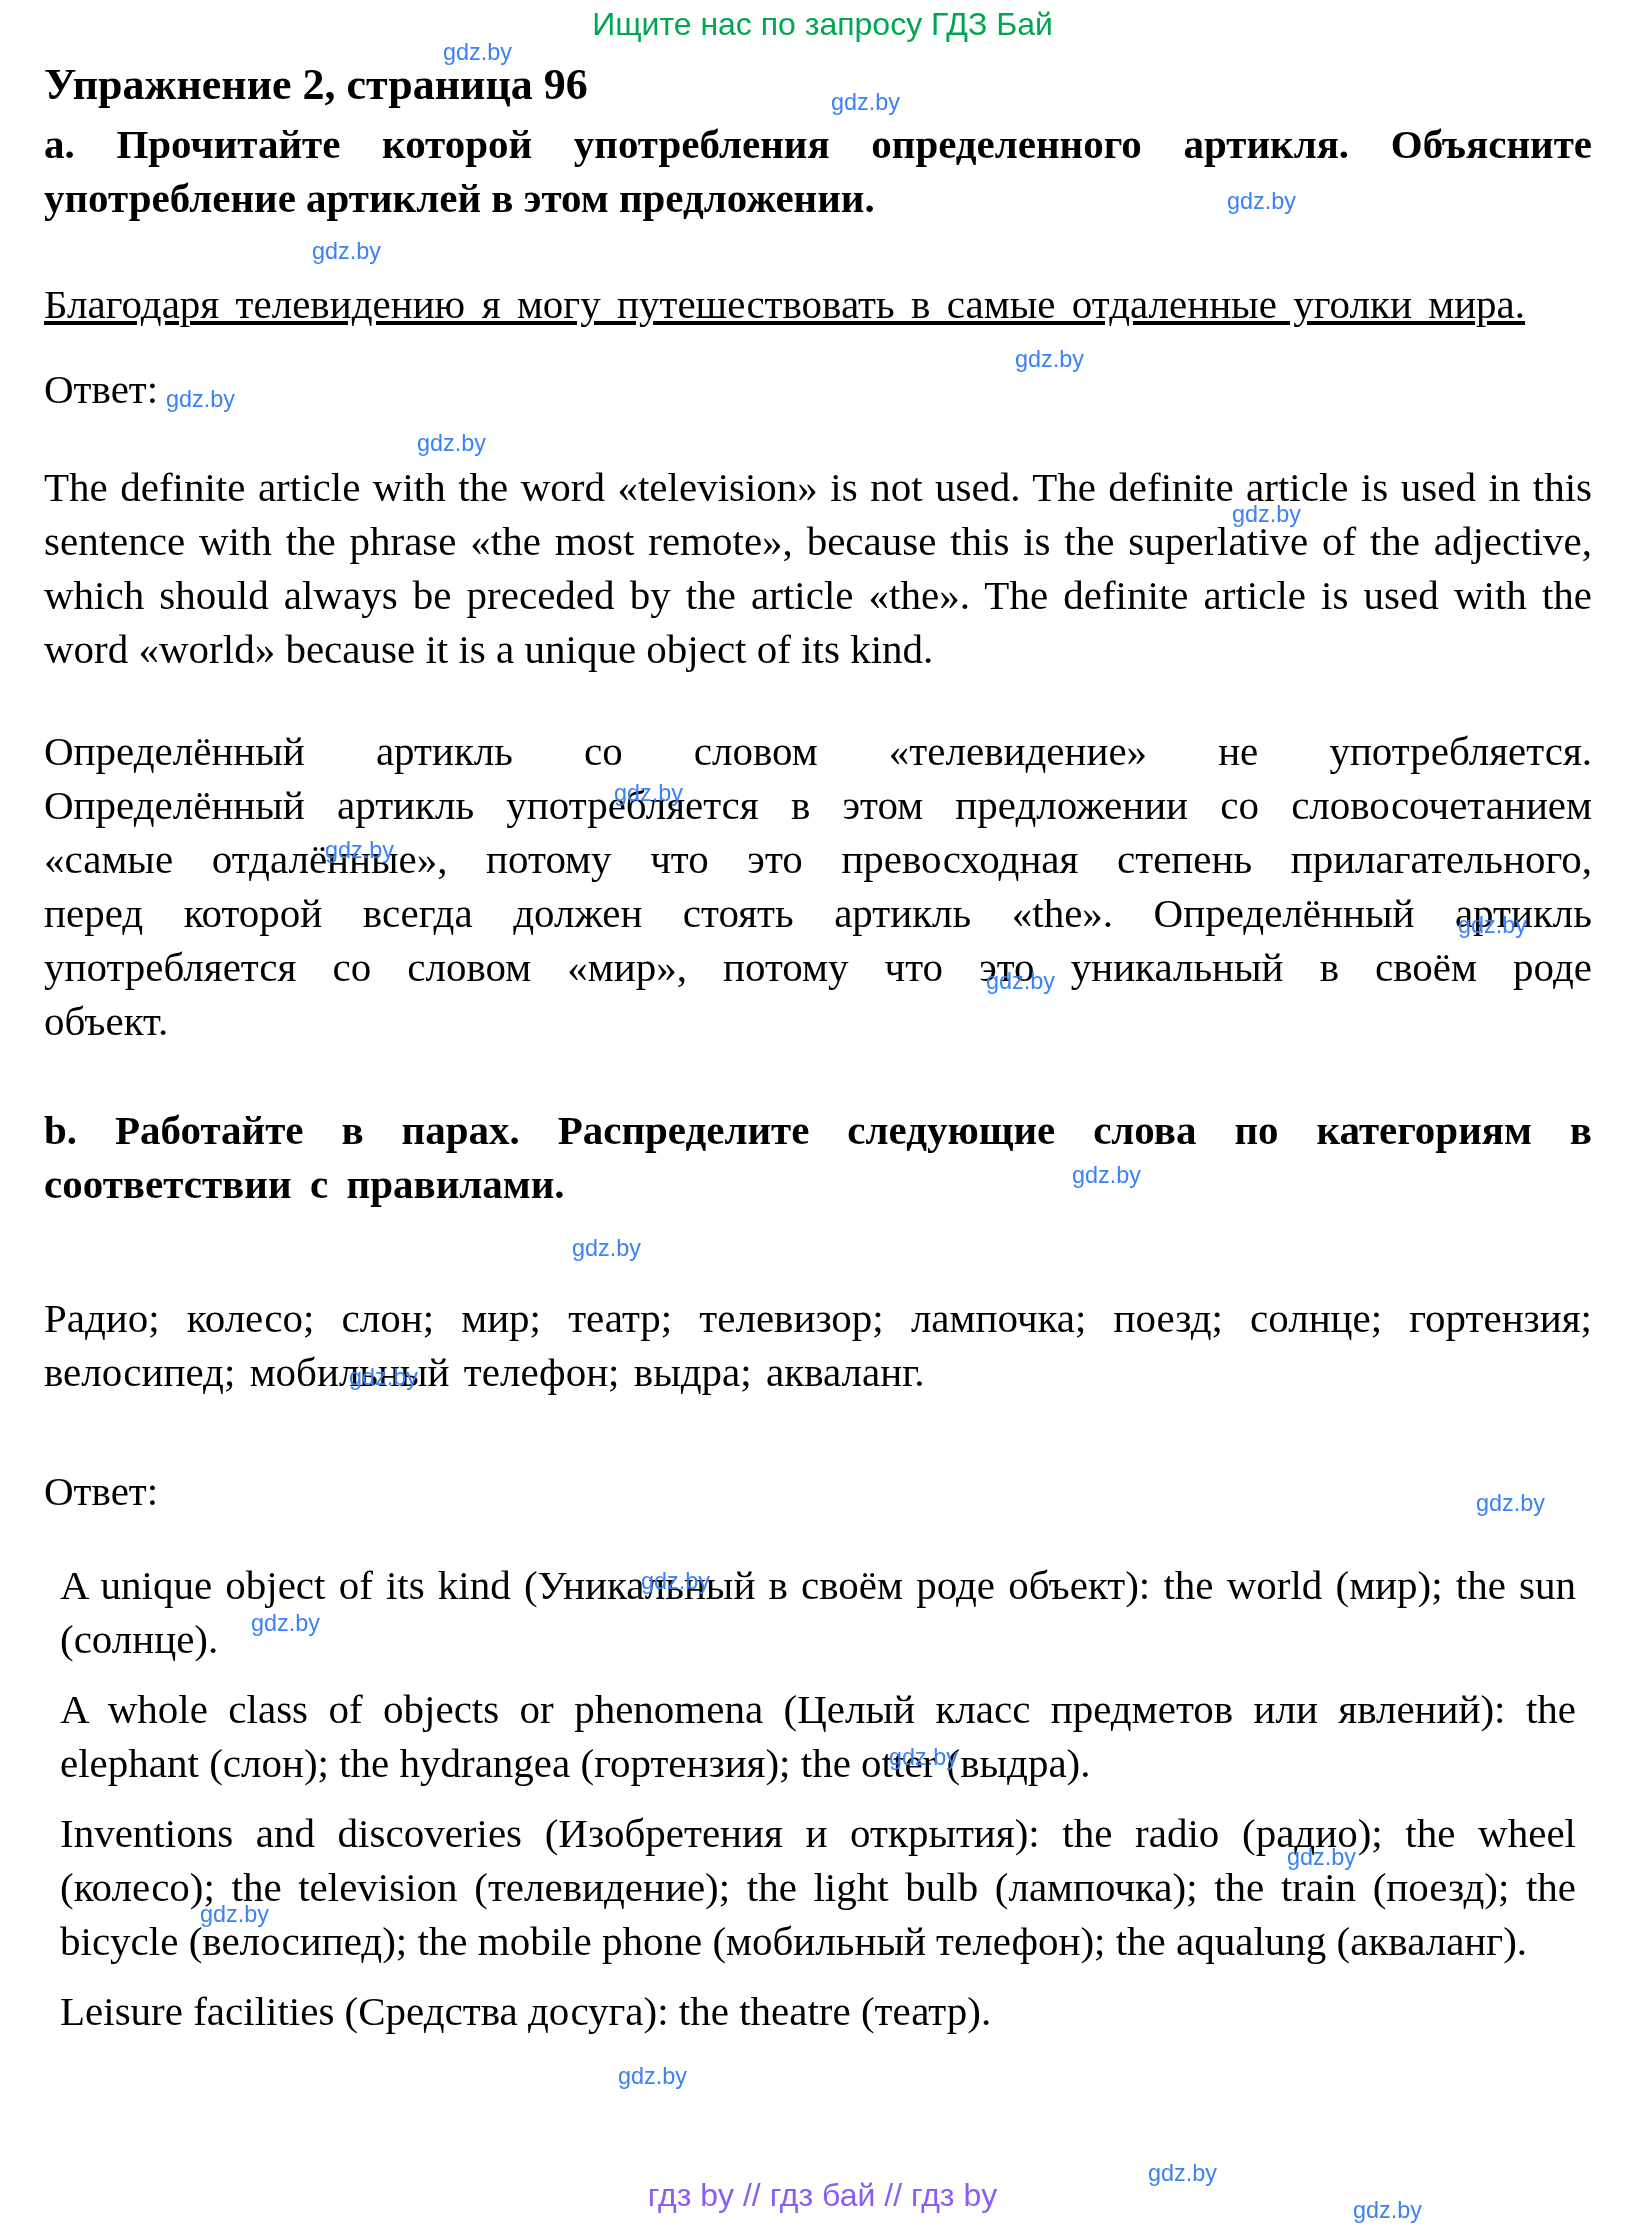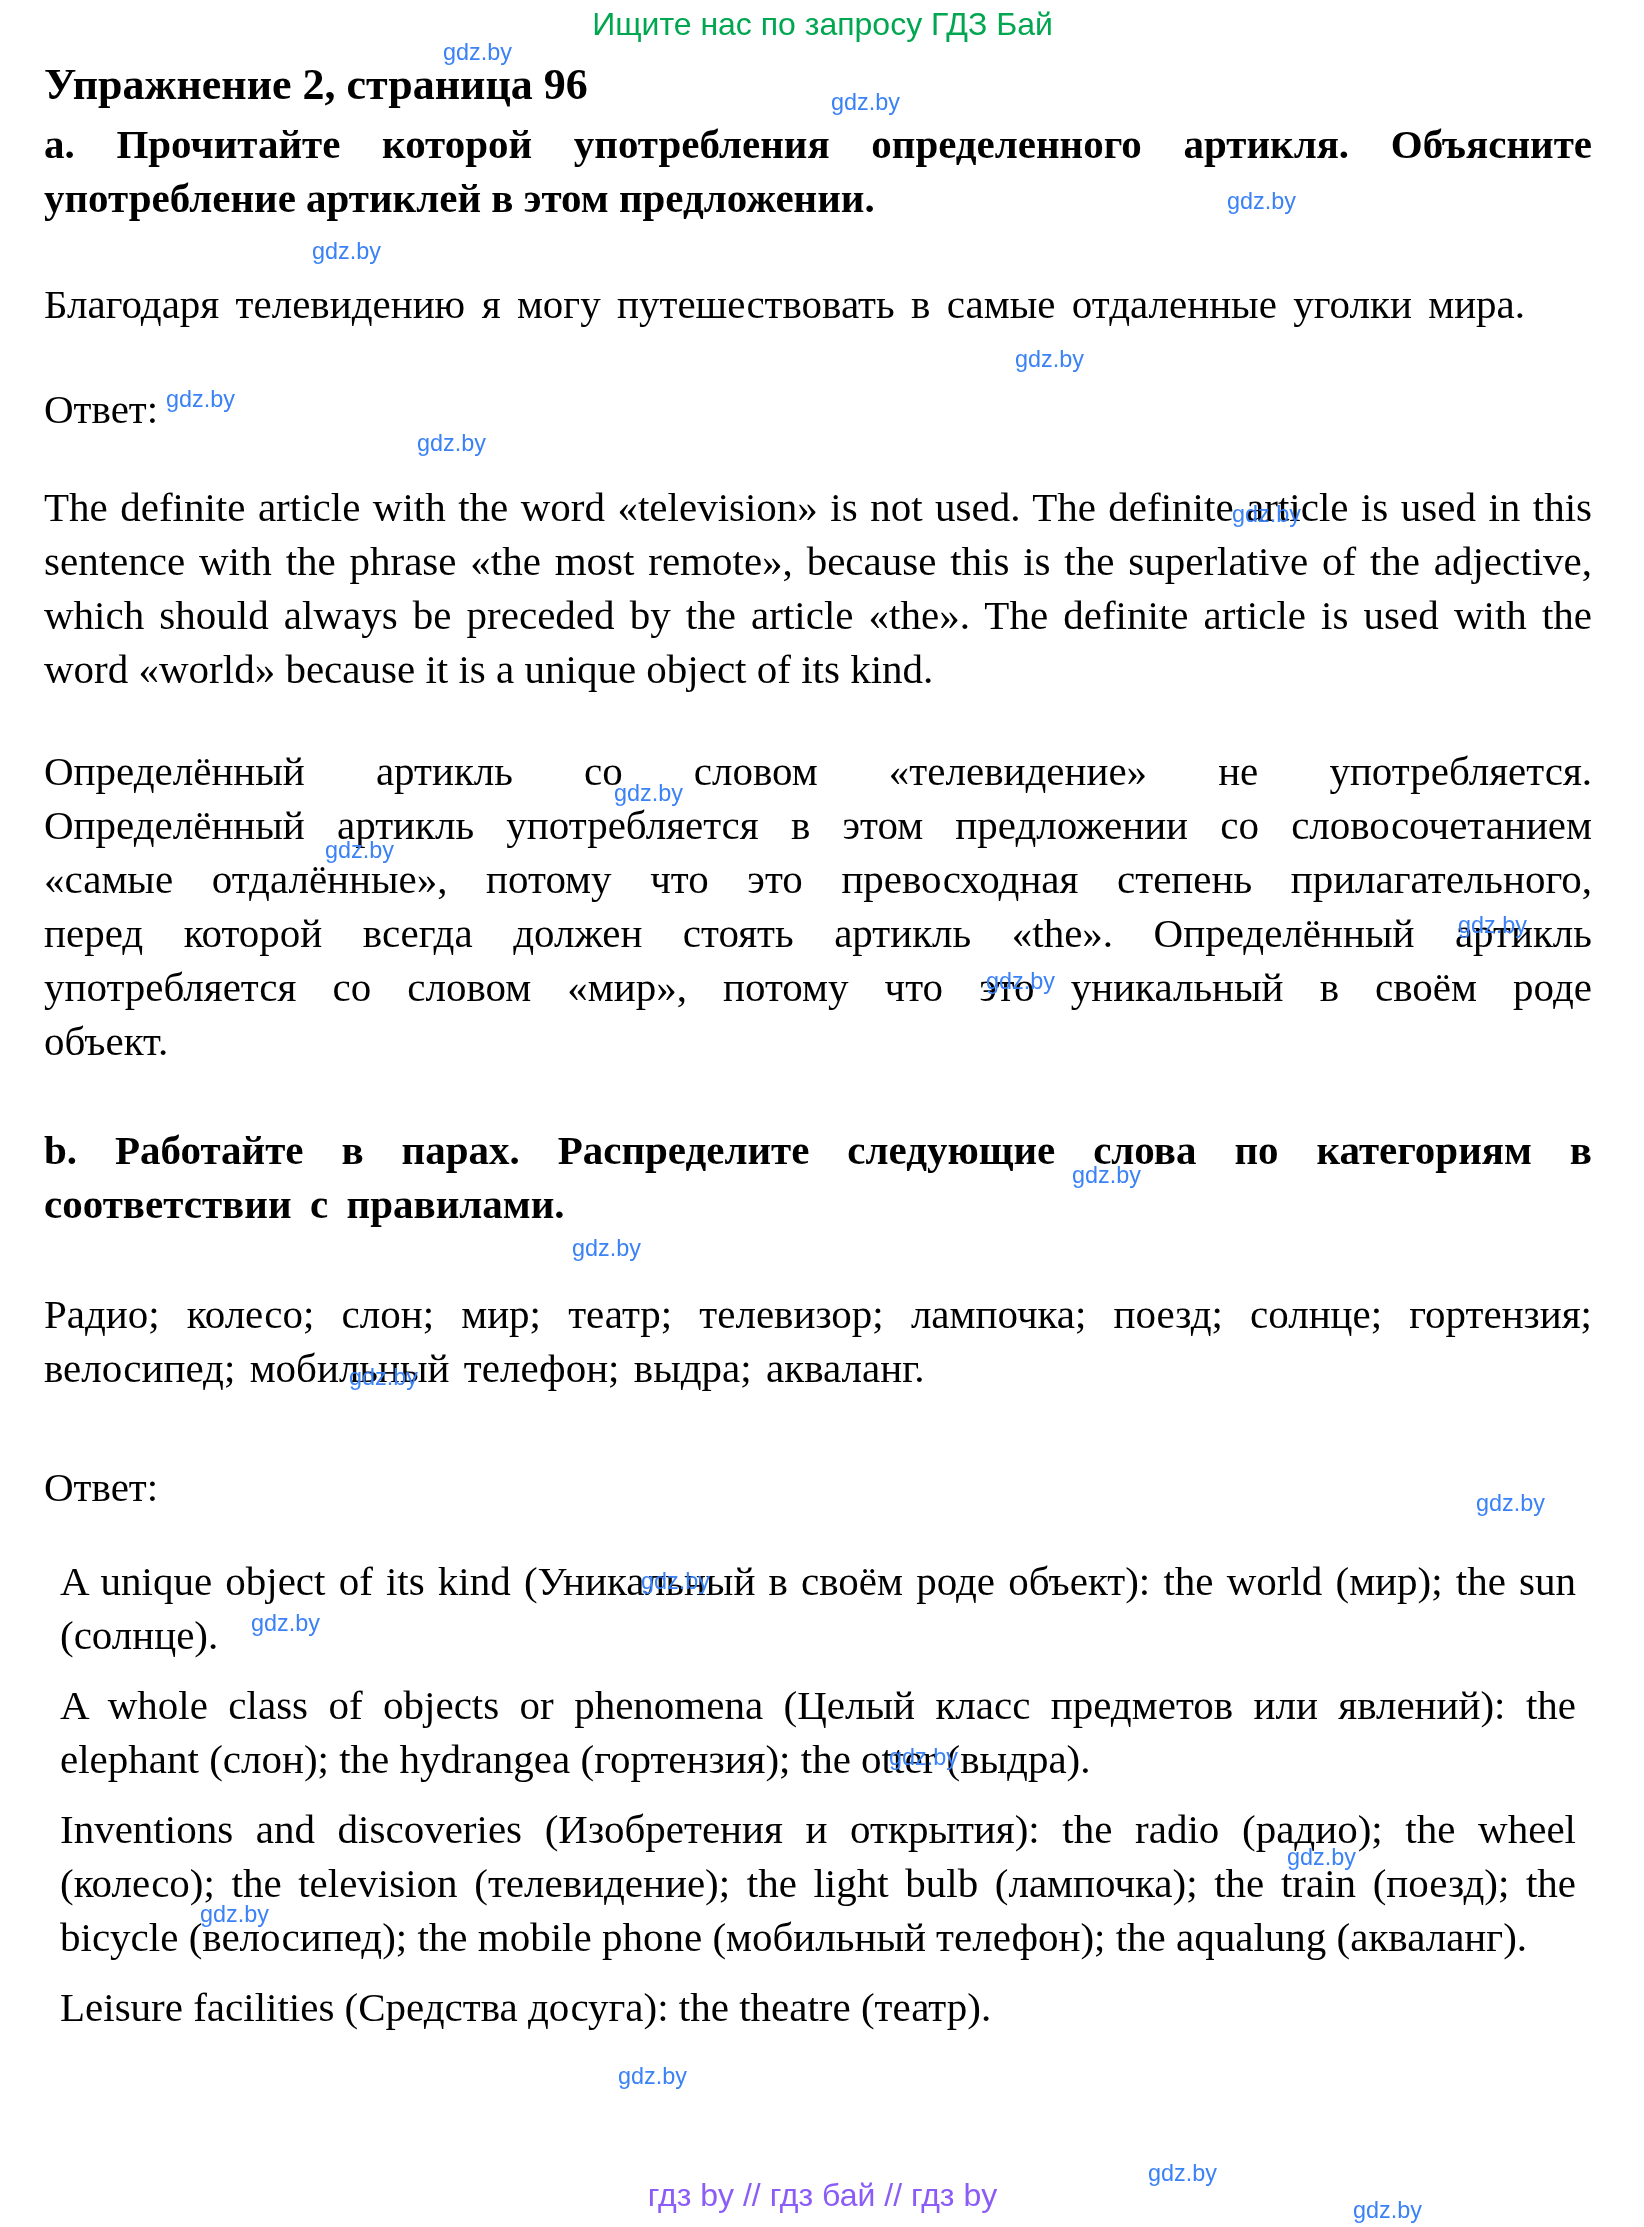--- a/index.html
+++ b/index.html
@@ -43,25 +43,25 @@
     margin-bottom: 4.8px;
   }
   .para {
     font-size: 41px;
     line-height: 54px;
     font-weight: normal;
   }
   .justify { text-align: justify; }
   .bold { font-weight: bold; }
   .task-a { margin-bottom: 52px; }
-  .sentence { margin-bottom: 51px; word-spacing: 0.15em; }
+  .sentence { margin-bottom: 31px; word-spacing: 0.15em; text-decoration: underline; }
   .answer-label-a { margin-bottom: 44px; }
   .answer-en { margin-bottom: 48px; }
   .answer-ru { margin-bottom: 55px; word-spacing: 0.5em; }
-  .task-b { margin-bottom: 56px; word-spacing: 0.2em; }
+  .task-b { margin-bottom: 80px; word-spacing: 0.2em; }
   .words { margin-bottom: 65px; word-spacing: 0.1em; }
   .answer-label-b { margin-bottom: 40px; }
   .cat { margin: 16px; }
   .watermark {
     position: absolute;
     font-family: "Liberation Sans", sans-serif;
     font-size: 23.4px;
     line-height: 26px;
     color: #3b82f6;
     white-space: nowrap;

